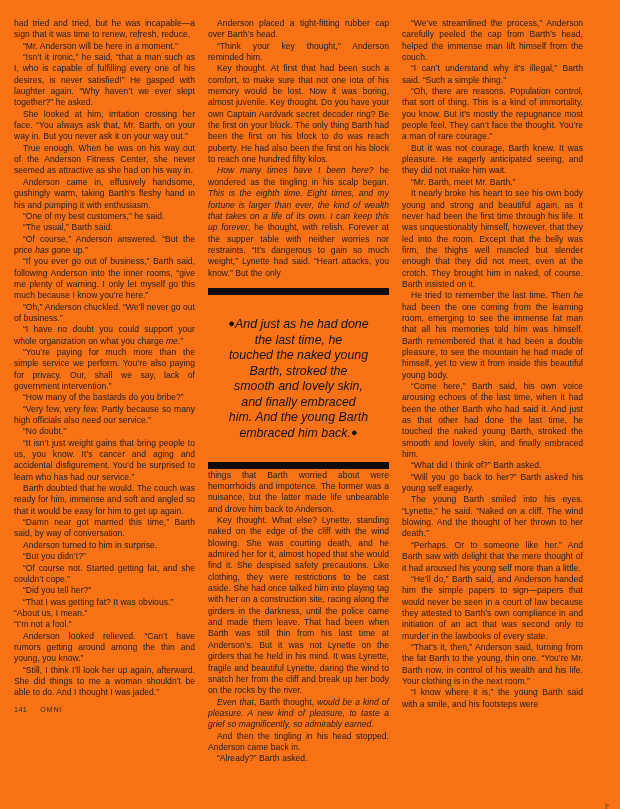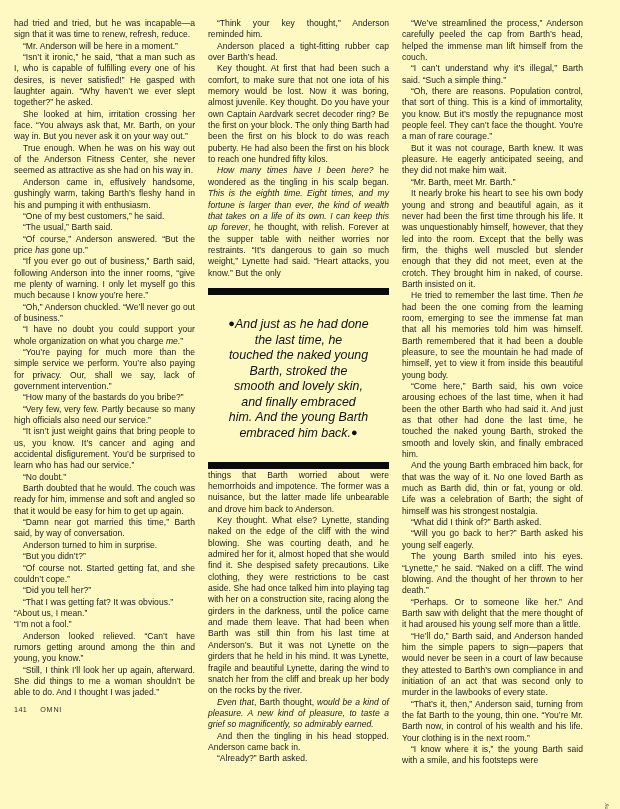--- a/index.html
+++ b/index.html
@@ -14,21 +14,21 @@
     overflow: hidden;
     font-family: "Liberation Sans", sans-serif;
     color: #1b1b1b;
     position: relative;
   }
   #page {
     position: absolute;
     left: 0; top: 0;
     width: 620px;
     height: 809px;
-    background: #fef9c3;
+    background: #f97316;
   }
   .columns {
     position: absolute;
     left: 14px;
     top: 18px;
     width: 570px;
     height: 762px;
     display: flex;
     gap: 13px;
   }
@@ -124,44 +124,44 @@
           <p class="ind"><span>Anderson came in, effusively handsome, gushingly warm, taking Barth’s fleshy hand in his and pumping it with enthusiasm.</span></p>
           <p class="ind"><span>“One of my best customers,” he said.</span></p>
           <p class="ind"><span>“The usual,” Barth said.</span></p>
           <p class="ind"><span>“Of course,” Anderson answered. “But the price </span><span class="it">has</span><span> gone up.”</span></p>
           <p class="ind"><span>“If you ever go out of business,” Barth said, following Anderson into the inner rooms, “give me plenty of warning. I only let myself go this much because I know you’re here.”</span></p>
           <p class="ind"><span>“Oh,” Anderson chuckled. “We’ll never go out of business.”</span></p>
           <p class="ind"><span>“I have no doubt you could support your whole organization on what you charge </span><span class="it">me.</span><span>”</span></p>
           <p class="ind"><span>“You’re paying for much more than the simple service we perform. You’re also paying for privacy. Our, shall we say, lack of government intervention.”</span></p>
           <p class="ind"><span>“How many of the bastards do you bribe?”</span></p>
           <p class="ind"><span>“Very few, very few. Partly because so many high officials also need our service.”</span></p>
+          <p class="ind"><span>“No doubt.”</span></p>
           <p class="ind"><span>“It isn’t just weight gains that bring people to us, you know. It’s cancer and aging and accidental disfigurement. You’d be surprised to learn who has had our service.”</span></p>
-          <p class="ind"><span>“No doubt.”</span></p>
           <p class="ind"><span>Barth doubted that he would. The couch was ready for him, immense and soft and angled so that it would be easy for him to get up again.</span></p>
           <p class="ind"><span>“Damn near got married this time,” Barth said, by way of conversation.</span></p>
           <p class="ind"><span>Anderson turned to him in surprise.</span></p>
           <p class="ind"><span>“But you didn’t?”</span></p>
           <p class="ind"><span>“Of course not. Started getting fat, and she couldn’t cope.”</span></p>
           <p class="ind"><span>“Did you tell her?”</span></p>
           <p class="ind"><span>“That I was getting fat? It was obvious.”</span></p>
           <p class="noind"><span>“About us, I mean.”</span></p>
           <p class="noind"><span>“I’m not a fool.”</span></p>
           <p class="ind"><span>Anderson looked relieved. “Can’t have rumors getting around among the thin and young, you know.”</span></p>
           <p class="ind"><span>“Still, I think I’ll look her up again, afterward. She did things to me a woman shouldn’t be able to do. And I thought I was jaded.”</span></p>
         </div>
       <div class="folio">
         <span class="num">141</span>
         <span class="mag">OMNI</span>
       </div>
     </div>
 
     <div class="col">
       <div>
+          <p class="ind"><span>Anderson placed a tight-fitting rubber cap over Barth’s head.</span></p>
           <p class="ind"><span>“Think your key thought,” Anderson reminded him.</span></p>
-          <p class="ind"><span>Anderson placed a tight-fitting rubber cap over Barth’s head.</span></p>
           <p class="ind"><span>Key thought. At first that had been such a comfort, to make sure that not one iota of his memory would be lost. Now it was boring, almost juvenile. Key thought. Do you have your own Captain Aardvark secret decoder ring? Be the first on your block. The only thing Barth had been the first on his block to do was reach puberty. He had also been the first on his block to reach one hundred fifty kilos.</span></p>
           <p class="ind"><span class="it">How many times have I been here?</span><span> he wondered as the tingling in his scalp began. </span><span class="it">This is the eighth time. Eight times, and my fortune is larger than ever, the kind of wealth that takes on a life of its own. I can keep this up forever</span><span>, he thought, with relish. Forever at the supper table with neither worries nor restraints. “It’s dangerous to gain so much weight,” Lynette had said. “Heart attacks, you know.” But the only</span></p>
         </div>
 
       <div class="quote-block">
         <div class="rule top"></div>
         <div class="pullquote">
             <div><span class="qmark">●</span><span>And just as he had done</span></div>
             <div><span>the last time, he</span></div>
             <div><span>touched the naked young</span></div>
@@ -186,21 +186,20 @@
     <div class="col">
       <div>
           <p class="ind"><span>“We’ve streamlined the process,” Anderson carefully peeled the cap from Barth’s head, helped the immense man lift himself from the couch.</span></p>
           <p class="ind"><span>“I can’t understand why it’s illegal,” Barth said. “Such a simple thing.”</span></p>
           <p class="ind"><span>“Oh, there are reasons. Population control, that sort of thing. This is a kind of immortality, you know. But it’s mostly the repugnance most people feel. They can’t face the thought. You’re a man of rare courage.”</span></p>
           <p class="ind"><span>But it was not courage, Barth knew. It was pleasure. He eagerly anticipated seeing, and they did not make him wait.</span></p>
           <p class="ind"><span>“Mr. Barth, meet Mr. Barth.”</span></p>
           <p class="ind"><span>It nearly broke his heart to see his own body young and strong and beautiful again, as it never had been the first time through his life. It was unquestionably himself, however, that they led into the room. Except that the belly was firm, the thighs well muscled but slender enough that they did not meet, even at the crotch. They brought him in naked, of course. Barth insisted on it.</span></p>
           <p class="ind"><span>He tried to remember the last time. Then </span><span class="it">he</span><span> had been the one coming from the learning room, emerging to see the immense fat man that all his memories told him was himself. Barth remembered that it had been a double pleasure, to see the mountain he had made of himself, yet to view it from inside this beautiful young body.</span></p>
           <p class="ind"><span>“Come here,” Barth said, his own voice arousing echoes of the last time, when it had been the other Barth who had said it. And just as that other had done the last time, he touched the naked young Barth, stroked the smooth and lovely skin, and finally embraced him.</span></p>
-          <p class="ind"><span>And the young Barth embraced him back, for that was the way of it. No one loved Barth as much as Barth did, thin or fat, young or old. Life was a celebration of Barth; the sight of himself was his strongest nostalgia.</span></p>
           <p class="ind"><span>“What did I think of?” Barth asked.</span></p>
           <p class="ind"><span>“Will you go back to her?” Barth asked his young self eagerly.</span></p>
           <p class="ind"><span>The young Barth smiled into his eyes. “Lynette,” he said. “Naked on a cliff. The wind blowing. And the thought of her thrown to her death.”</span></p>
           <p class="ind"><span>“Perhaps. Or to someone like her.” And Barth saw with delight that the mere thought of it had aroused his young self more than a little.</span></p>
           <p class="ind"><span>“He’ll do,” Barth said, and Anderson handed him the simple papers to sign—papers that would never be seen in a court of law because they attested to Barth’s own compliance in and initiation of an act that was second only to murder in the lawbooks of every state.</span></p>
           <p class="ind"><span>“That’s it, then,” Anderson said, turning from the fat Barth to the young, thin one. “You’re Mr. Barth now, in control of his wealth and his life. Your clothing is in the next room.”</span></p>
           <p class="ind"><span>“I know where it is,” the young Barth said with a smile, and his footsteps were</span></p>
         </div>
     </div>
 

